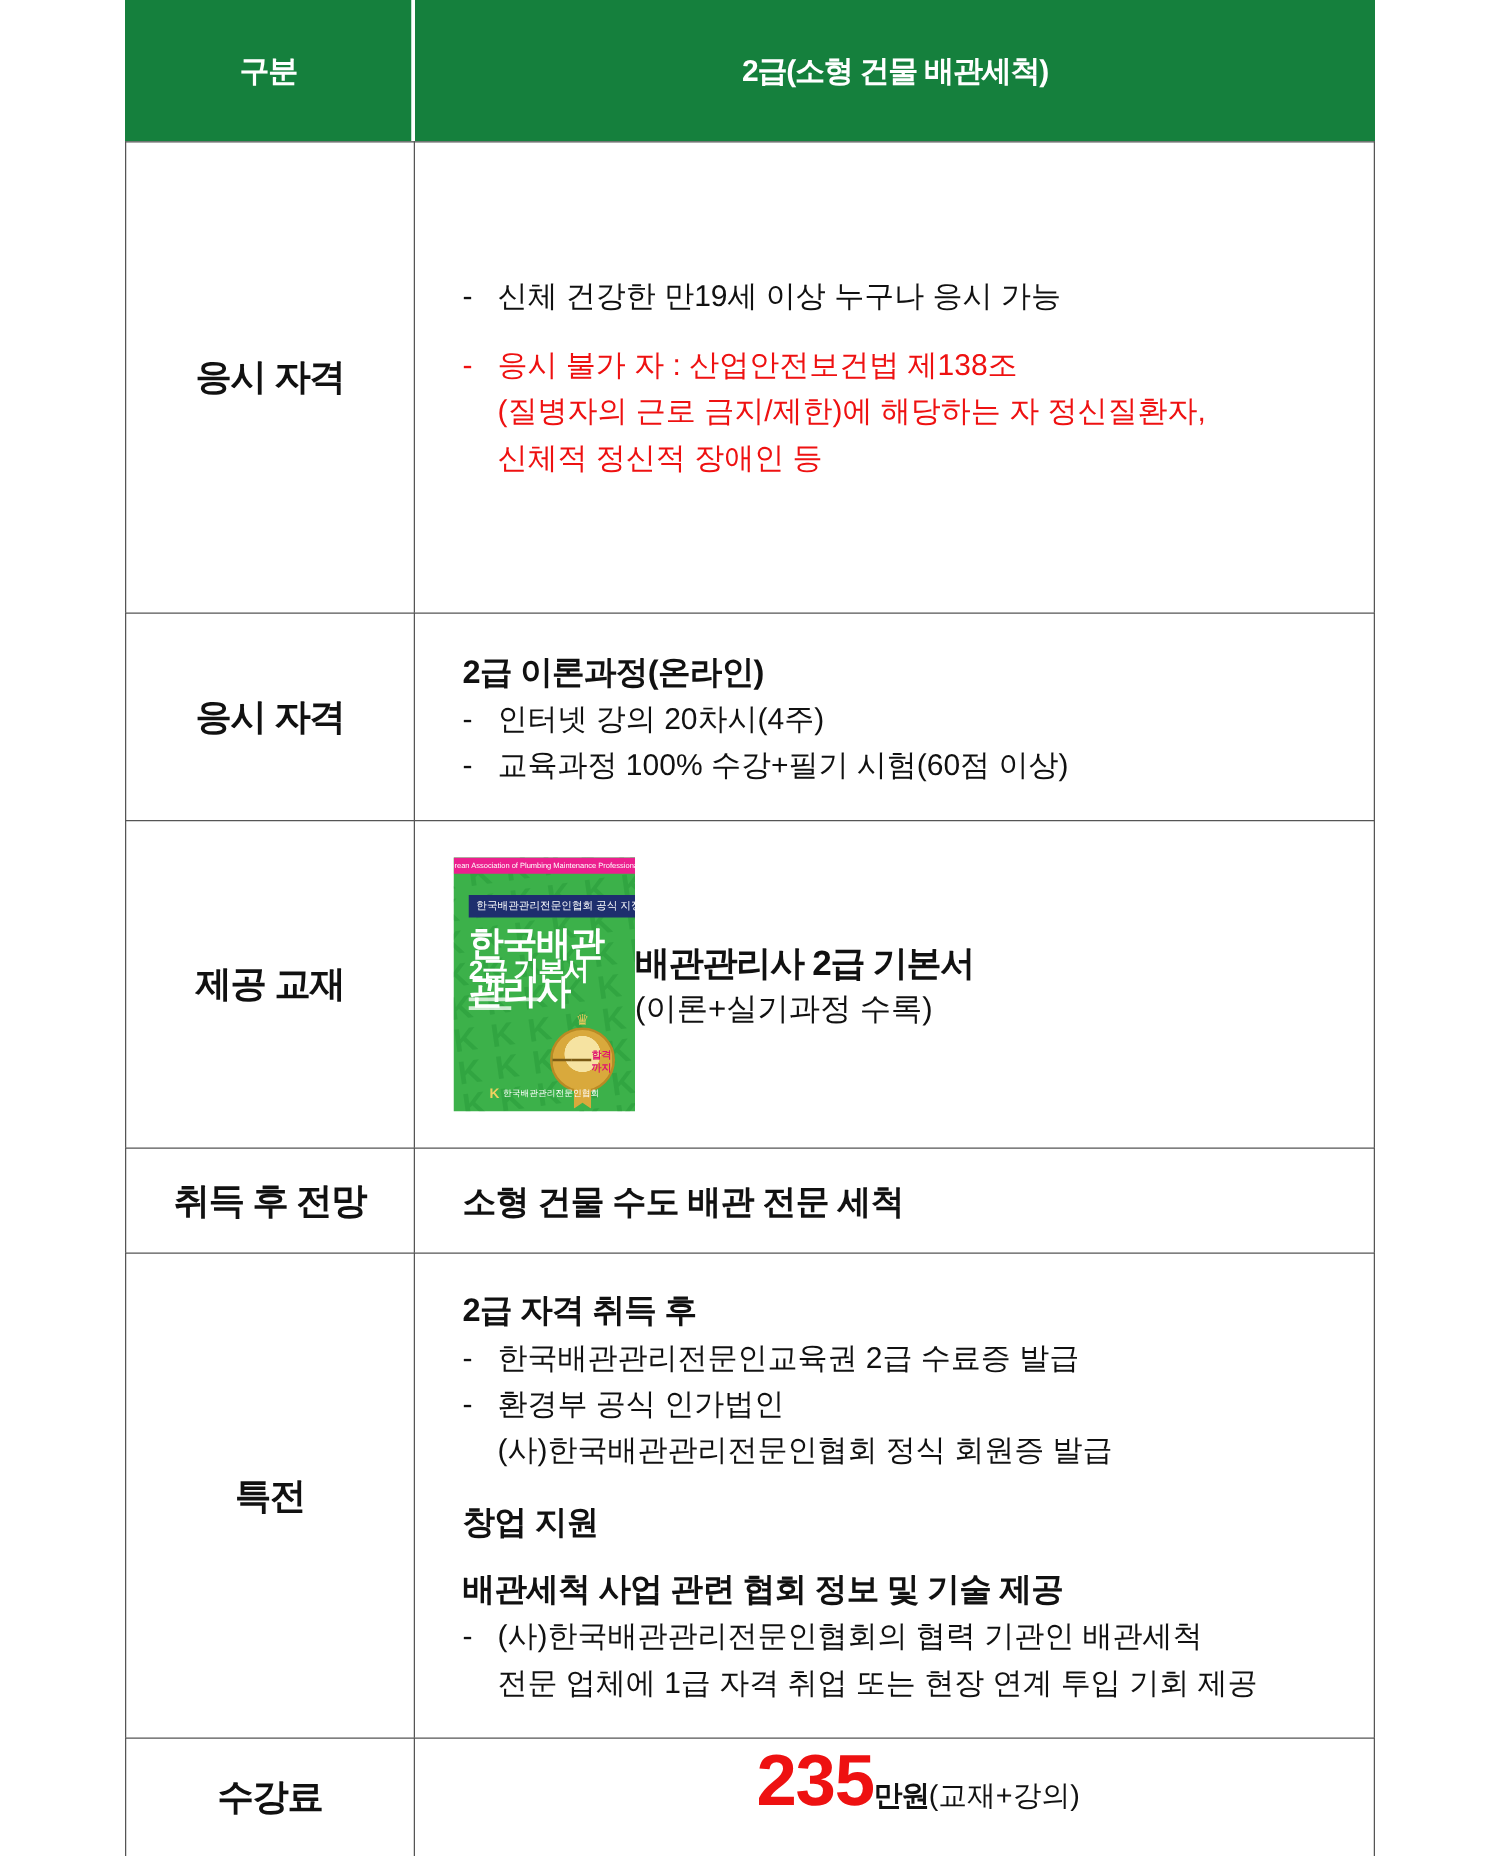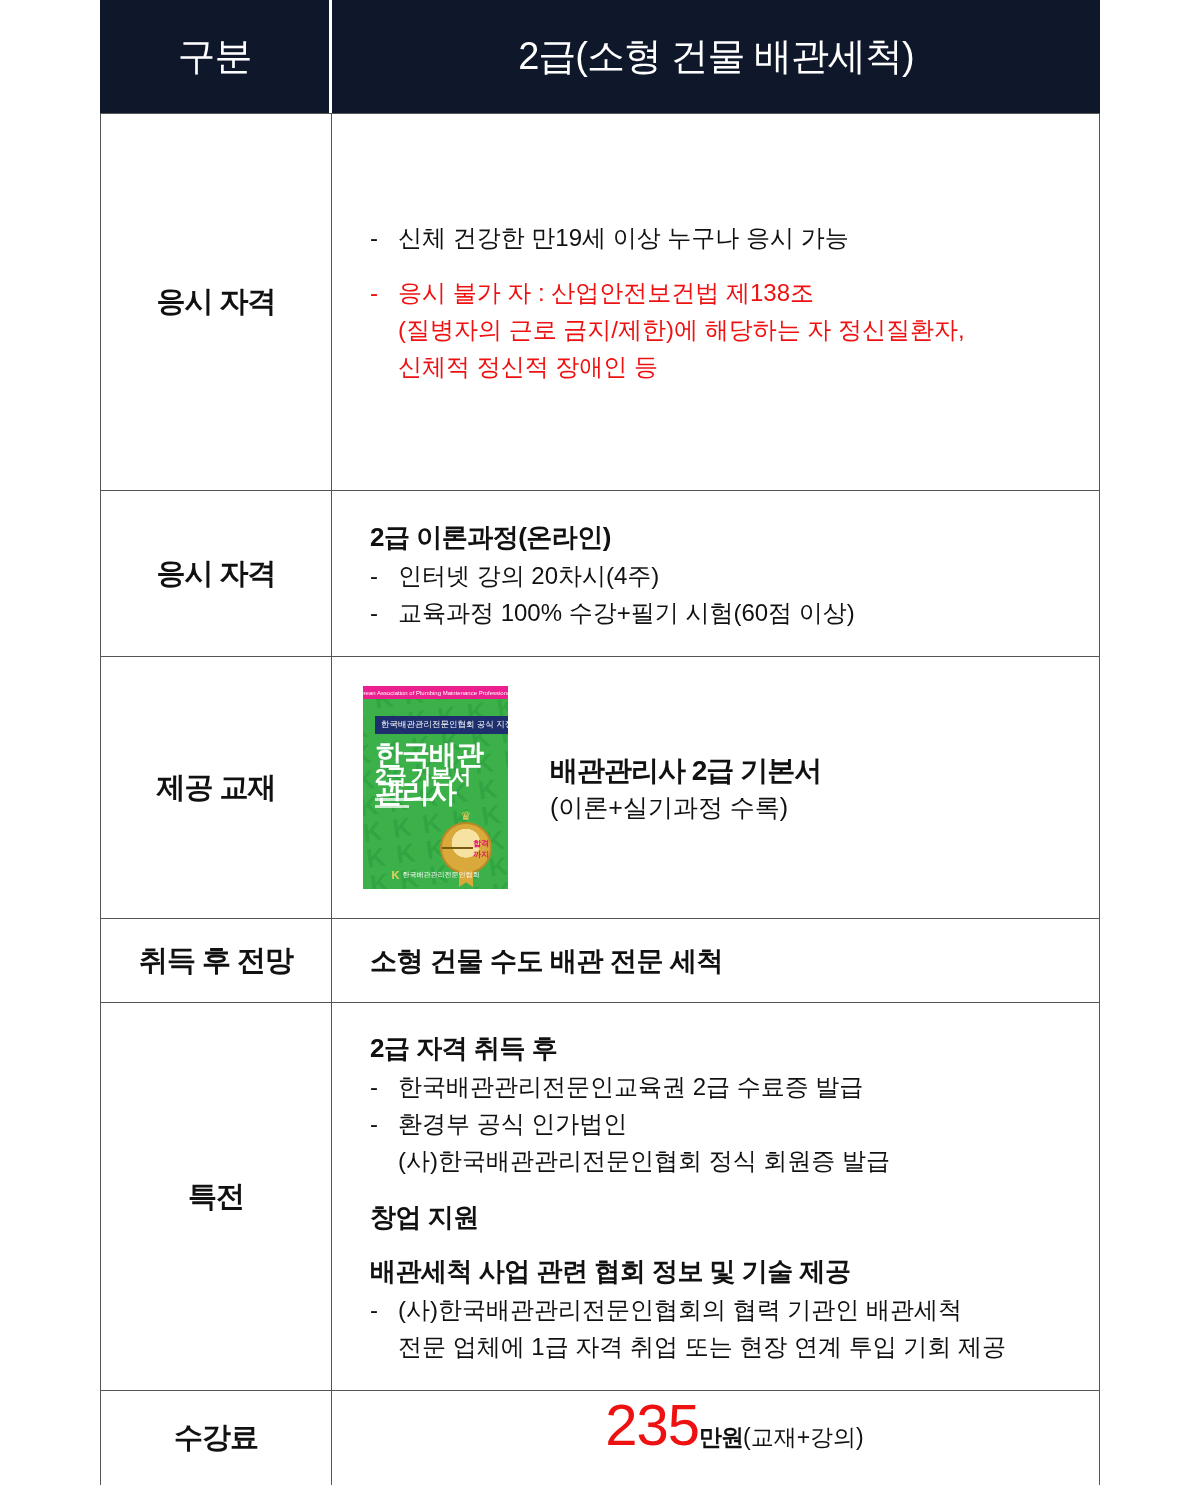--- a/index.html
+++ b/index.html
@@ -7,22 +7,22 @@
   .canvas { position:relative; width:1200px; height:1485px; background:#fff; overflow:hidden; }
 
   .tbl {
     position:absolute; left:100px; top:0; width:1000px; height:1485px;
     display:grid;
     grid-template-columns:232px 768px;
     grid-template-rows:113px 377px 166px 262px 84px 388px 95px;
   }
 
   
-  .hcell { background:#0f172a; color:#fff; display:flex; align-items:center; justify-content:center;
-           font-weight:normal; font-size:38px; letter-spacing:-1px; }
+  .hcell { background:#15803d; color:#fff; display:flex; align-items:center; justify-content:center;
+           font-weight:bold; font-size:24px; letter-spacing:-1px; }
   .hcell.hl { border-right:3px solid #ffffff; }
 
   
   .lbl { border-left:1px solid #555; border-right:1px solid #555; border-top:1px solid #555;
          display:flex; align-items:center; justify-content:center;
          font-size:29px; font-weight:bold; letter-spacing:-1px; }
   .cnt { border-right:1px solid #555; border-top:1px solid #555; padding-left:38px;
          display:flex; flex-direction:column; justify-content:center; font-size:24px; }
 
   .bullet { display:flex; line-height:37px; }
@@ -53,28 +53,28 @@
                  background:radial-gradient(circle at 50% 40%, #f6e3a1 0 38%, #d9a93c 39% 100%);
                  border:2px solid #b98a24; display:flex; flex-direction:row; align-items:center; justify-content:center; }
   .seal-bar { width:28px; height:2px; background:#7a5a14; margin:1px 0; }
   .seal-text { color:#e0126e; font-weight:bold; font-size:8px; margin-top:2px; }
   .seal-ribbon { width:14px; height:16px; margin:-3px auto 0; background:#d9a93c;
                  clip-path:polygon(0 0, 100% 0, 100% 100%, 50% 70%, 0 100%); }
   .book-logo { position:absolute; left:0; bottom:8px; width:100%; display:flex; align-items:center;
                justify-content:center; gap:3px; color:#fff; font-size:7px; white-space:nowrap; }
   .book-logo .mark { color:#f0d060; font-weight:bold; font-size:11px; }
 
-  .book-text { margin-left:42px; }
+  .book-text { }
   .book-text .t1 { font-weight:bold; font-size:28px; letter-spacing:-1px; line-height:38px; }
   .book-text .t2 { font-size:25px; line-height:34px; }
 
   .prospect-text { font-weight:bold; font-size:27px; letter-spacing:-0.5px; }
 
   .price-line { flex-direction:row; align-items:baseline; }
-  .price-num { color:#ee1111; font-weight:normal; font-size:58px; letter-spacing:-1px; }
+  .price-num { color:#ee1111; font-weight:bold; font-size:58px; letter-spacing:-1px; }
   .price-unit { font-weight:bold; font-size:23px; letter-spacing:-1px;text-align:right; }
   .price-note { font-size:23px; }
 </style>
 </head>
 <body>
 
 <div class="canvas">
   <div class="tbl">
 
     <div class="hcell hl">구분</div>

